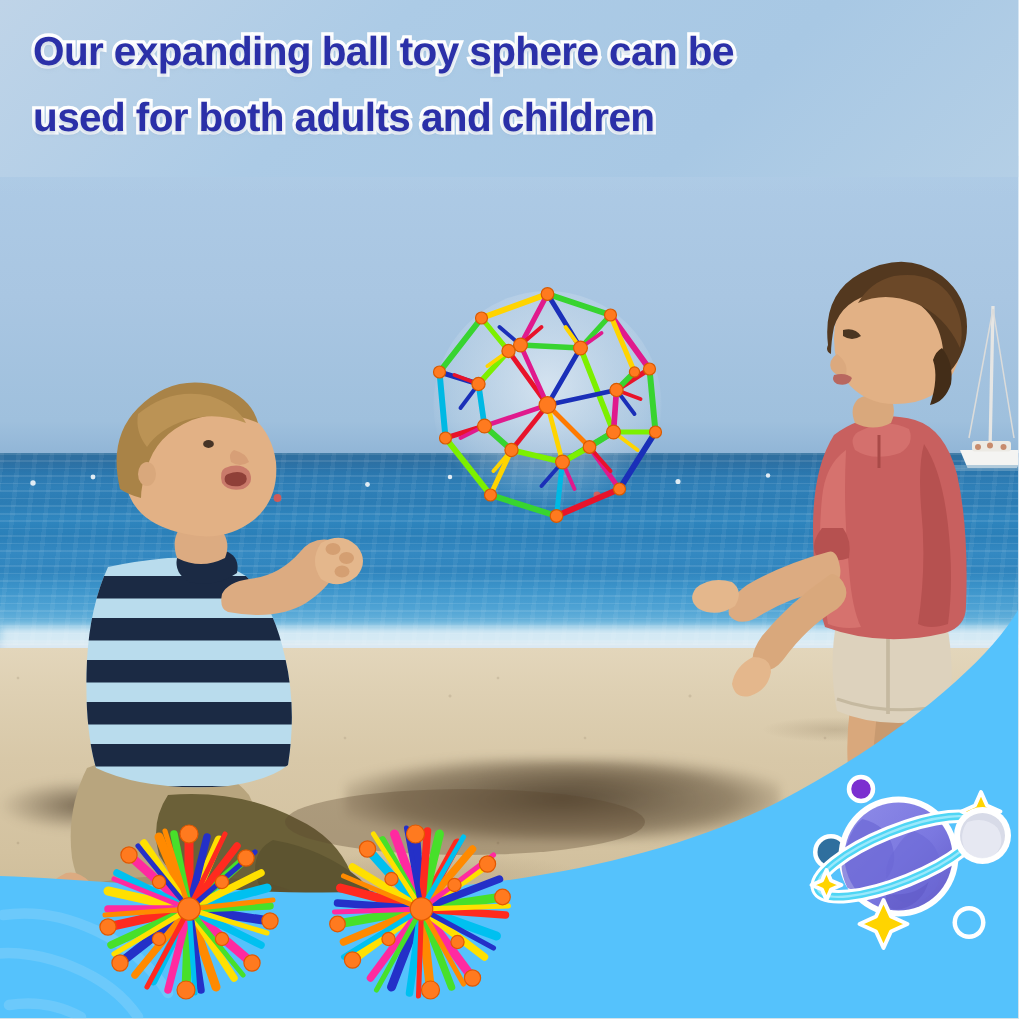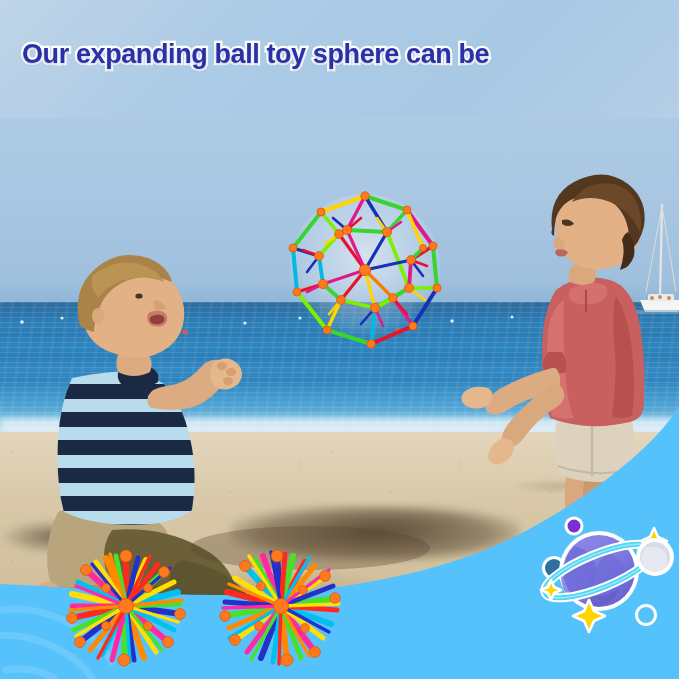--- a/index.html
+++ b/index.html
@@ -12,21 +12,21 @@
     background:#bcd6ea;
   }
 
   
   #banner{
     position:absolute;left:0;top:0;width:679px;height:118px;
     background:linear-gradient(135deg,#bfd4e8 0%,#accbe6 35%,#a8c8e4 70%,#b4cfe6 100%);
     z-index:6;
   }
   #headline{
-    position:absolute;left:22px;top:32px;width:640px;
+    position:absolute;left:22px;top:12px;width:640px;
     font-family:"Liberation Sans",sans-serif;
     font-weight:bold;
     font-size:27px;
     line-height:44px;
     letter-spacing:-0.4px;
     color:#2b30a8;
     -webkit-text-stroke:4.5px #ffffff;
     paint-order:stroke fill;
     text-shadow:0 2px 3px rgba(150,175,200,.55);
   }
@@ -573,16 +573,17 @@
     <g>
       <circle cx="113" cy="107" r="11" fill="#ffffff"></circle>
       <circle cx="113" cy="107" r="8" fill="#55c2fc"></circle>
     </g>
   </svg>
 
   <div id="bannerblend"></div>
   <div id="banner">
     <div id="headline">
       <div>Our expanding ball toy sphere can be</div>
+      <div>used for both adults and children</div>
     </div>
   </div>
 
 </div>
 
 </body></html>

